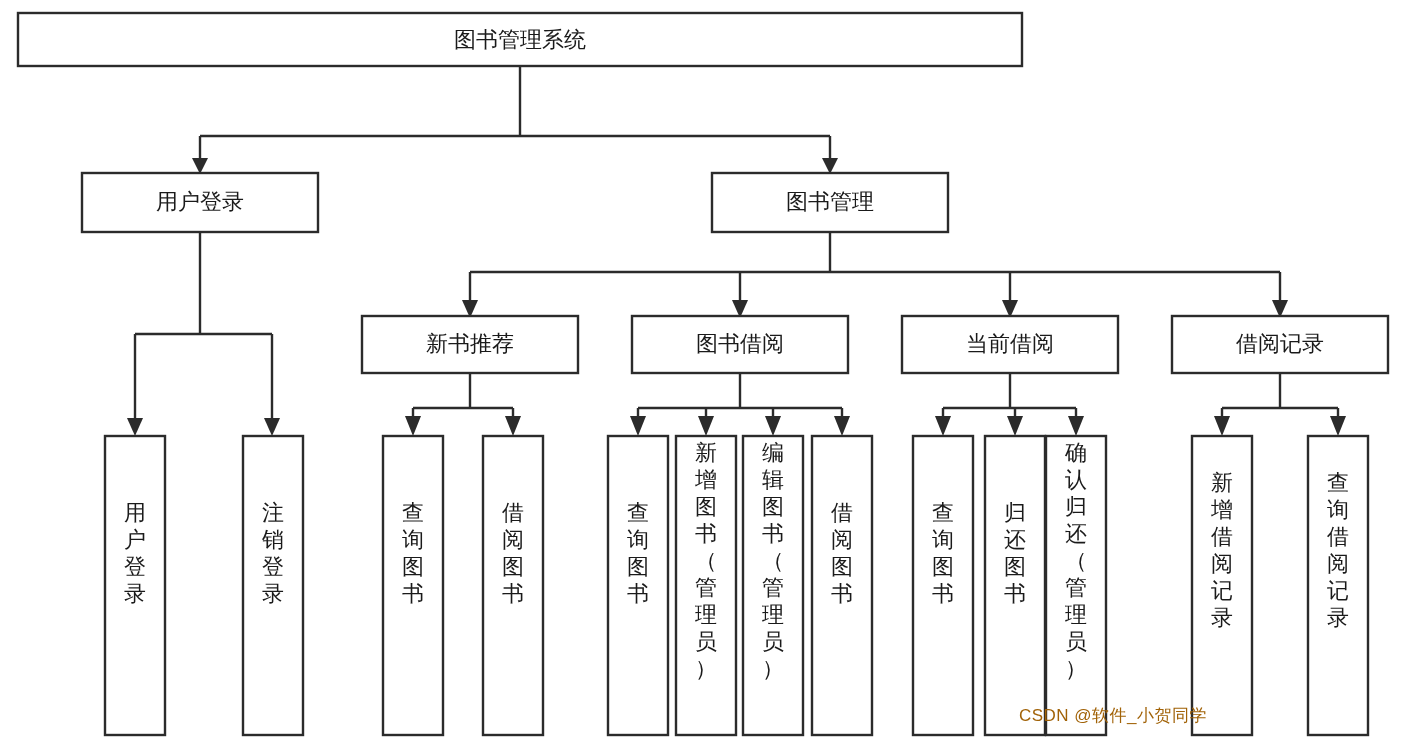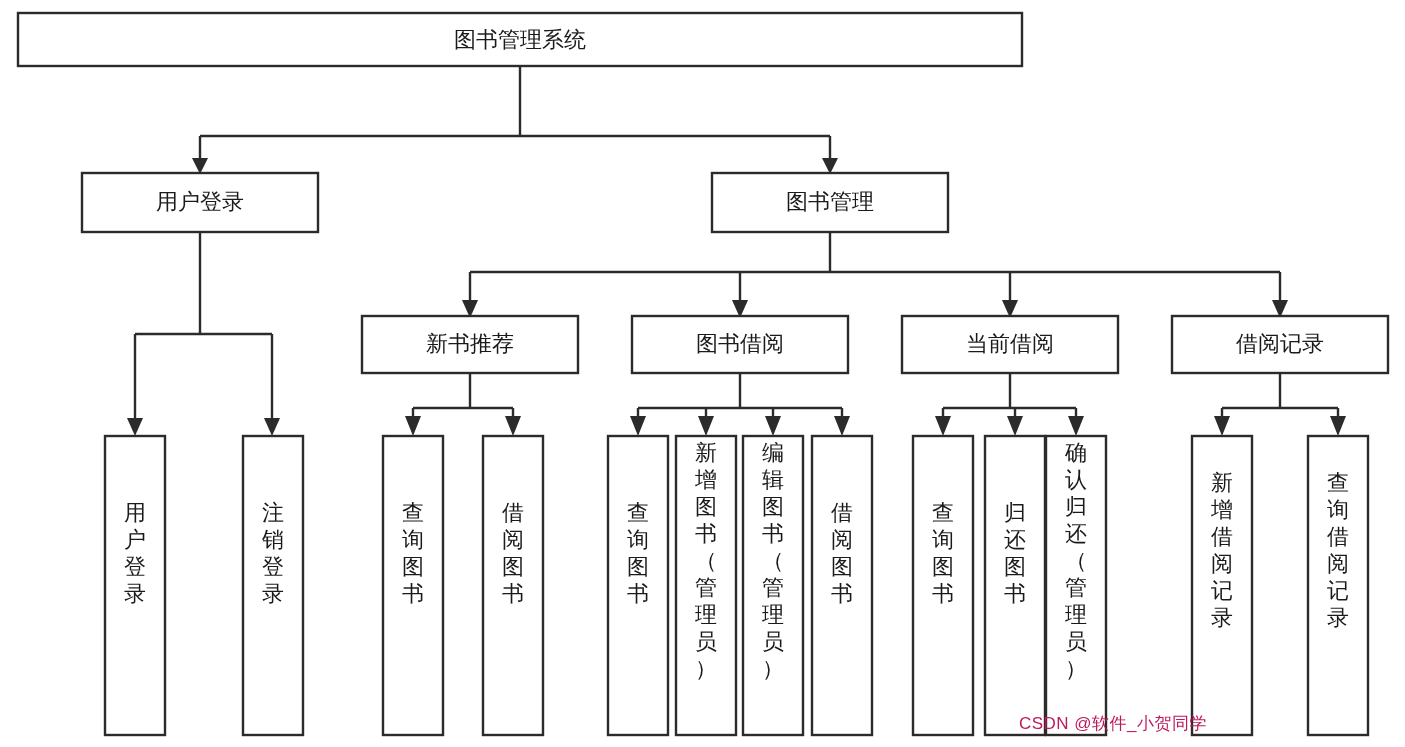--- a/index.html
+++ b/index.html
@@ -51,22 +51,22 @@
   }
   .node-label-v {
     fill: #1a1a1a;
     font-family: "Liberation Sans", "DejaVu Sans", sans-serif;
     font-size: 22px;
     text-anchor: middle;
   }
   .watermark {
     position: absolute;
     right: 10px;
-    bottom: 12px;
-    color: #be185d;
+    bottom: 20px;
+    color: #a16207;
     font-size: 17px;
     font-family: "Liberation Sans", "DejaVu Sans", sans-serif;
     letter-spacing: 0.5px;
     white-space: nowrap;
     user-select: none;
   }
 </style>
 </head>
 <body>
 

